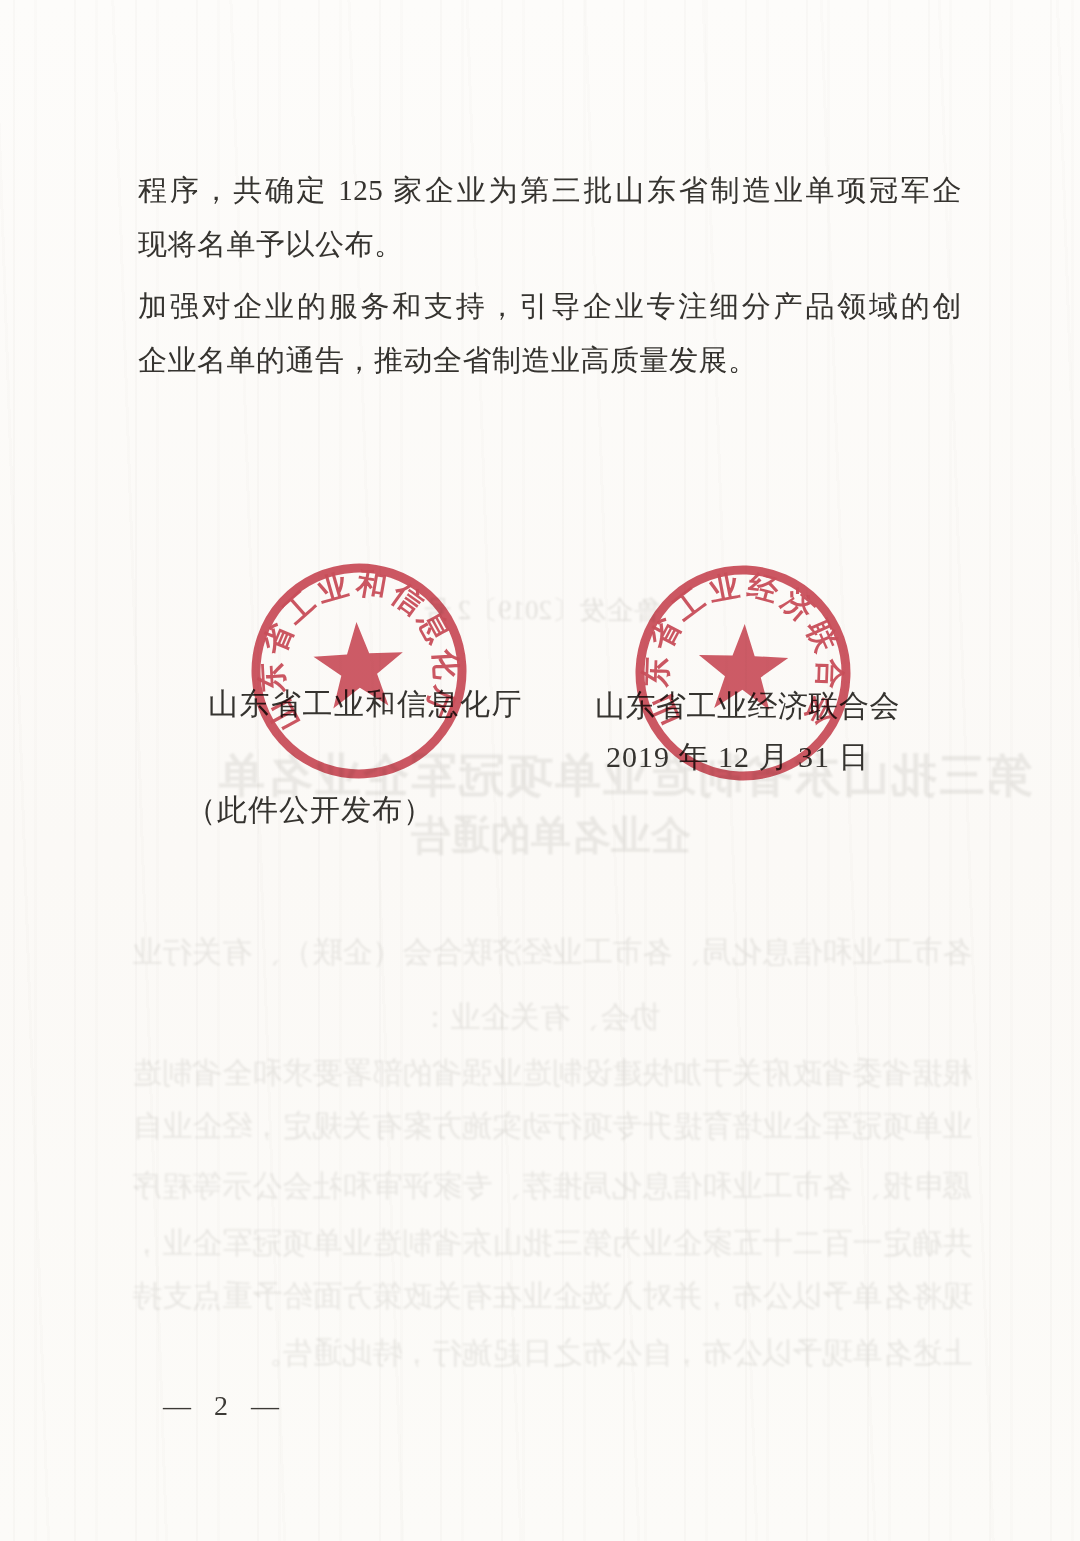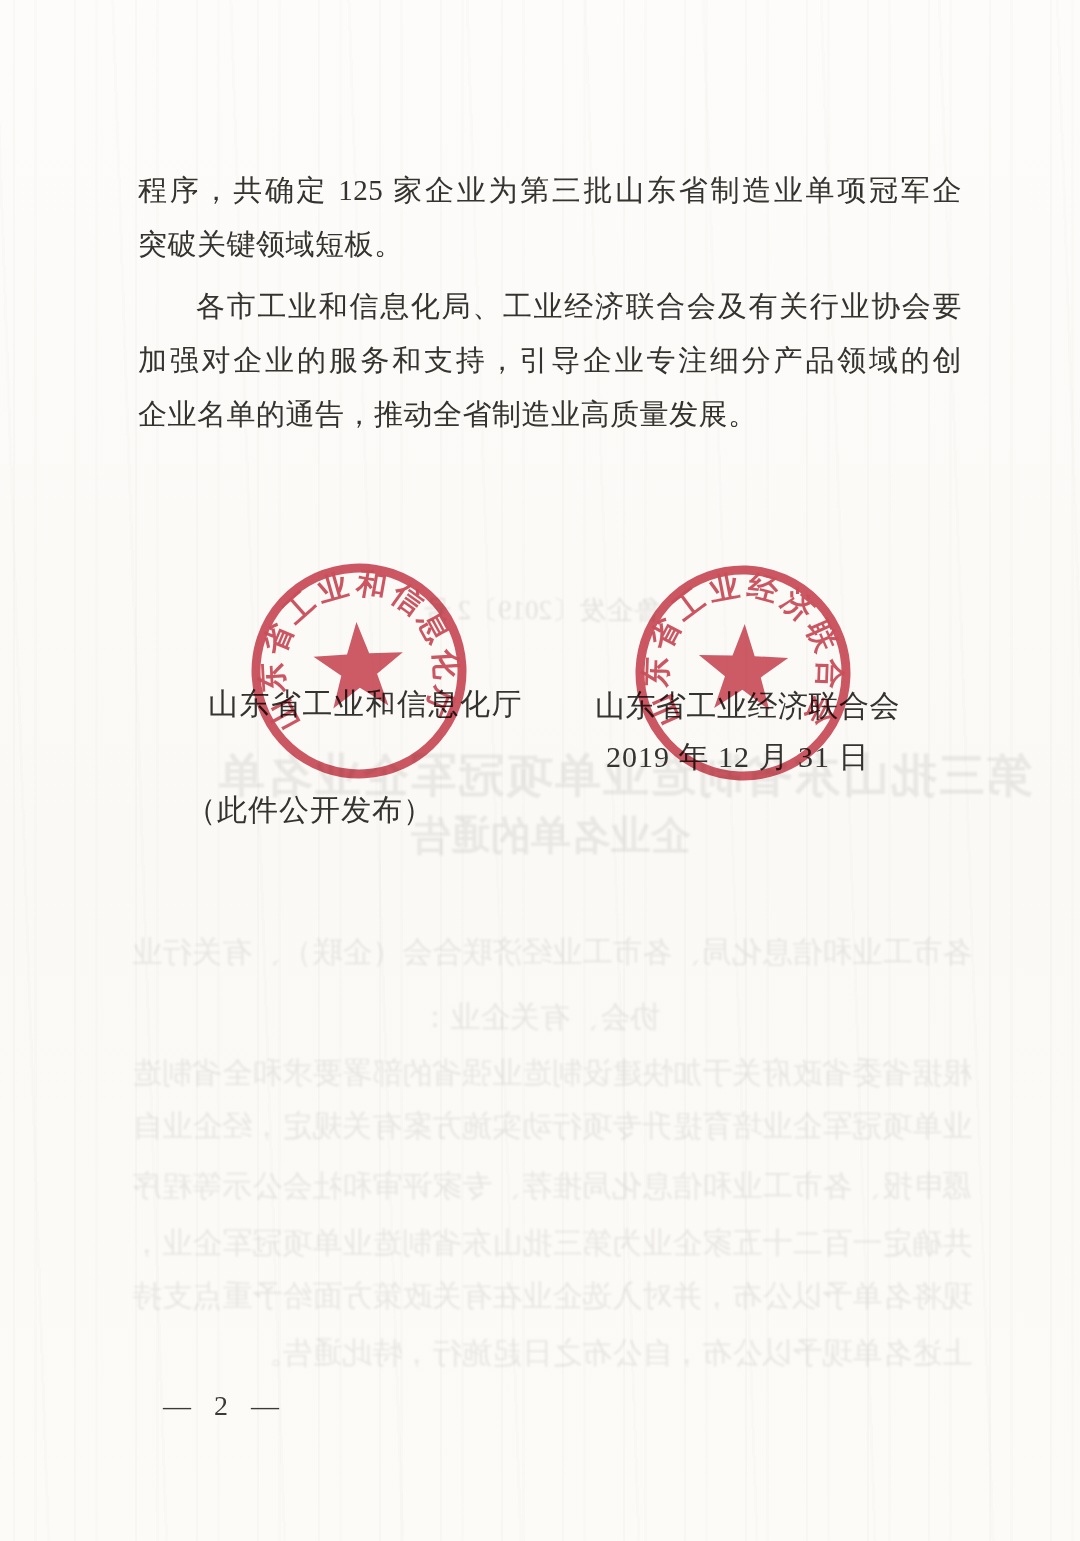--- a/index.html
+++ b/index.html
@@ -62,25 +62,24 @@
   <div class="bleed bodyline b1">协会、有关企业：</div>
   <div class="bleed bodyline b2">根据省委省政府关于加快建设制造业强省的部署要求和全省制造</div>
   <div class="bleed bodyline b3">业单项冠军企业培育提升专项行动实施方案有关规定，经企业自</div>
   <div class="bleed bodyline b4">愿申报、各市工业和信息化局推荐、专家评审和社会公示等程序</div>
   <div class="bleed bodyline b5">共确定一百二十五家企业为第三批山东省制造业单项冠军企业，</div>
   <div class="bleed bodyline b6">现将名单予以公布，并对入选企业在有关政策方面给予重点支持</div>
   <div class="bleed bodyline b7">上述名单现予以公布，自公布之日起施行，特此通告。</div>
 
   <div class="block para1">
     <div class="line justify">程序，共确定 125 家企业为第三批山东省制造业单项冠军企业，</div>
-    <div class="line">突破关键领域短板。</div>
+    <div class="line">现将名单予以公布。</div>
   </div>
 
   <div class="block para2">
-    <div class="line indent justify">各市工业和信息化局、工业经济联合会及有关行业协会要</div>
     <div class="line justify">加强对企业的服务和支持，引导企业专注细分产品领域的创新，</div>
     <div class="line">企业名单的通告，推动全省制造业高质量发展。</div>
   </div>
 
 
   <div class="textline signer-left">山东省工业和信息化厅</div>
   <div class="textline signer-right">山东省工业经济联合会</div>
   <div class="textline date-line">2019 年 12 月 31 日</div>
 
   <div class="textline release">（此件公开发布）</div>

